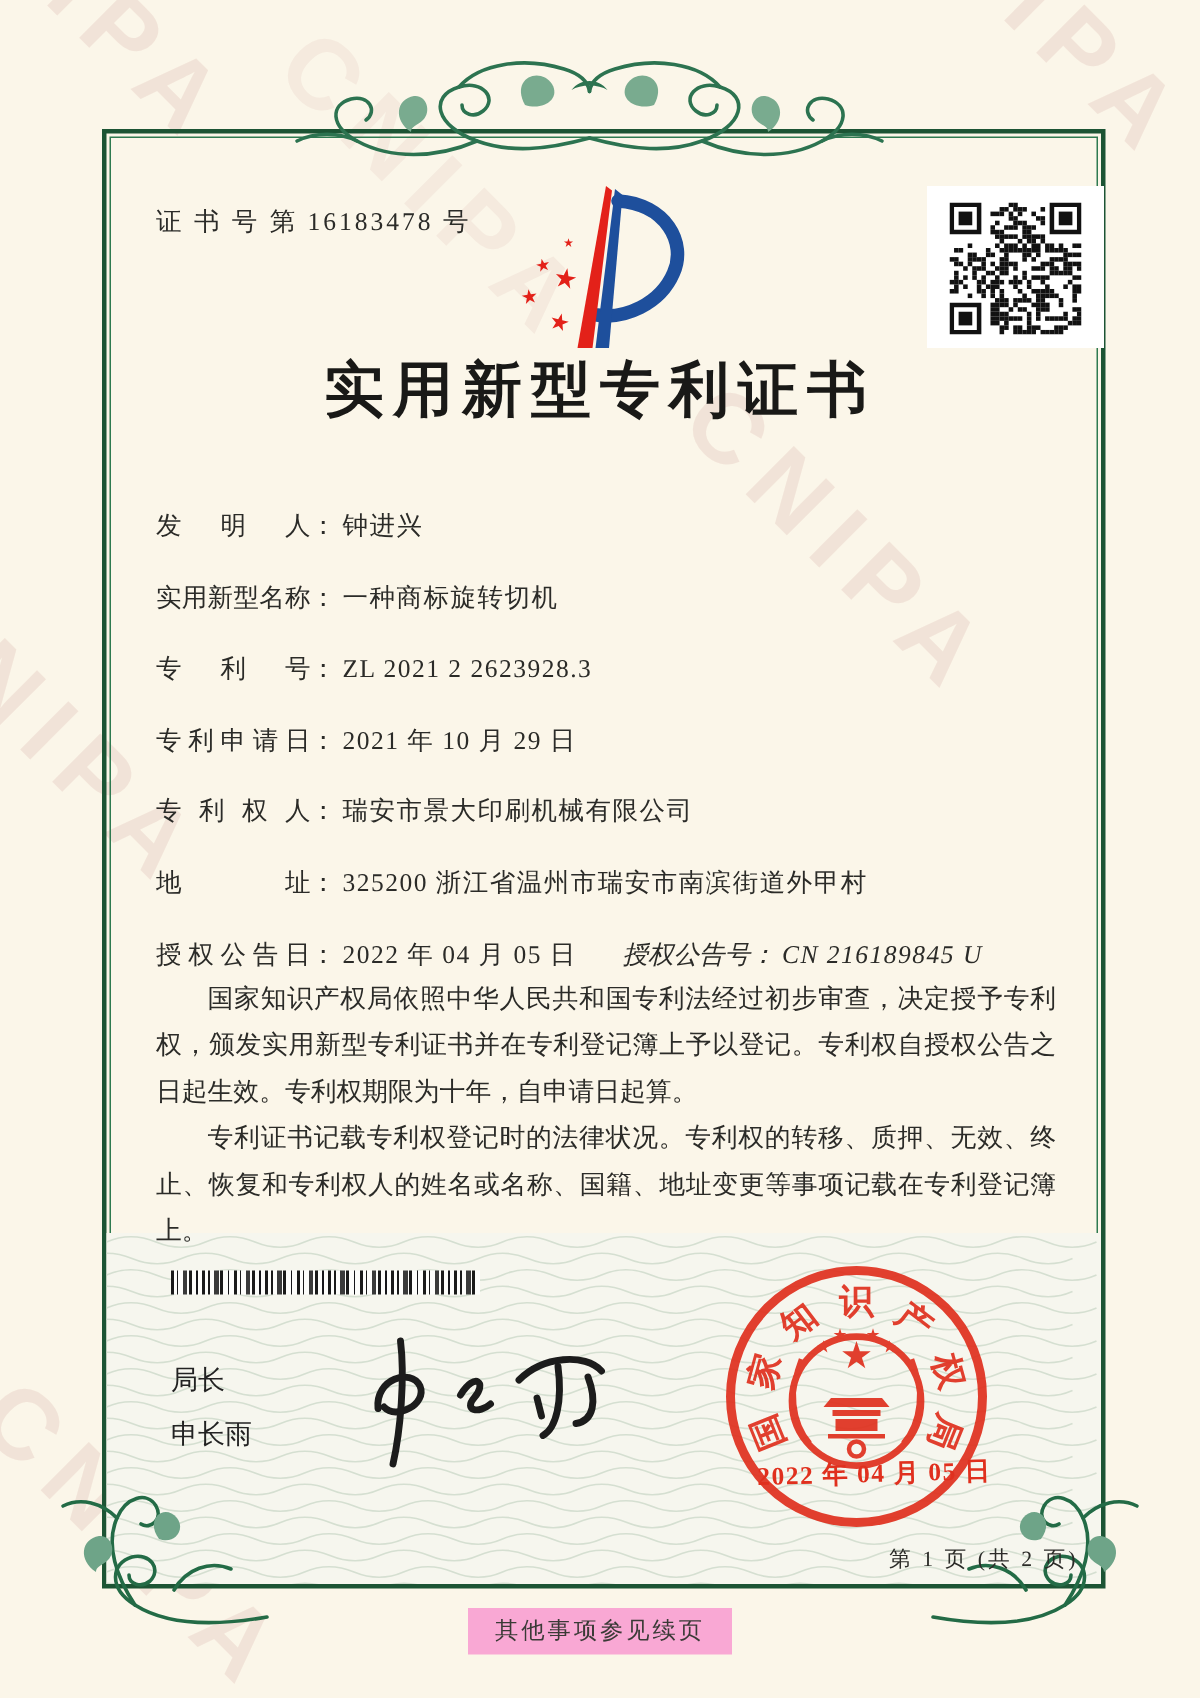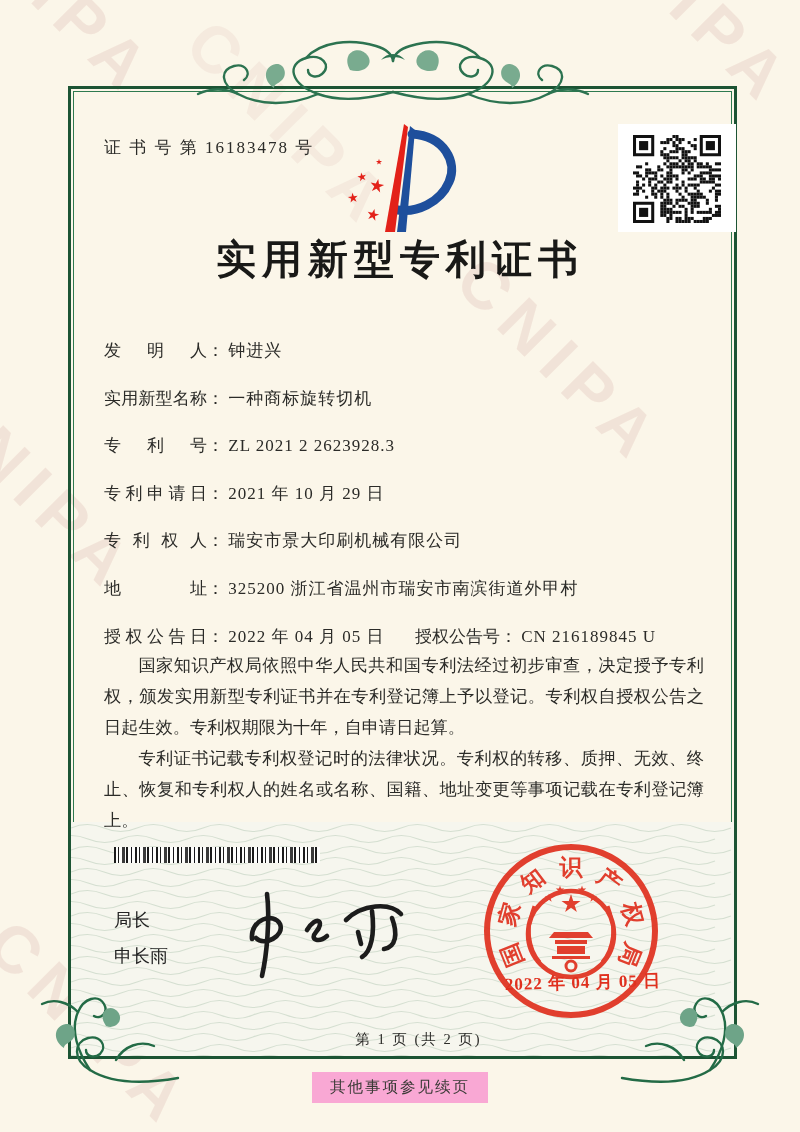--- a/index.html
+++ b/index.html
@@ -25,33 +25,33 @@
   .certno{position:absolute;left:104px;top:136px;font-size:17px;letter-spacing:2px;}
   .logo{position:absolute;left:330px;top:118px;}
   .qrbox{position:absolute;left:618px;top:124px;width:118px;height:108px;background:#fff;}
   .qrbox svg{position:absolute;left:15px;top:11px;}
   .title{position:absolute;left:0;right:0;top:232px;text-align:center;font-size:40px;
          font-weight:900;letter-spacing:6px;color:#191917;}
   .fields{position:absolute;left:104px;top:339px;width:600px;font-size:17px;}
   .frow{height:47.6px;white-space:nowrap;position:relative;}
   .flabel{display:inline-block;width:103px;text-align:justify;text-align-last:justify;vertical-align:top;}
   .fvalue{letter-spacing:1px;}
-  .grant2{position:absolute;left:311px;top:0;}
+  .grant2{position:absolute;left:311px;top:0;font-style:italic;}
   .paras{position:absolute;left:104px;top:650px;width:600px;font-size:17.2px;line-height:31px;text-align:justify;}
   .paras p{margin:0;text-indent:2em;}
   .barcode{position:absolute;left:114px;top:847px;width:206px;height:16px;
     background:repeating-linear-gradient(90deg,#1a1a1a 0 2px,#fdfdfb 2px 4px,#1a1a1a 4px 5px,#fdfdfb 5px 8px,#3a3a3a 8px 11px,#fdfdfb 11px 12px,#1a1a1a 12px 14px,#fdfdfb 14px 17px,#16161a 17px 18px,#fdfdfb 18px 21px);}
   .signer{position:absolute;left:114px;top:902px;font-family:"Liberation Sans","DejaVu Sans",sans-serif;
           font-size:18px;color:#222;line-height:36px;}
   .signature{position:absolute;left:222px;top:884px;}
   .seal{position:absolute;left:482px;top:842px;}
   .seal-arc text{fill:#e0301e;font-size:23px;font-weight:700;font-family:"Liberation Serif",serif;}
   .sealdate{position:absolute;left:498px;top:971px;width:170px;text-align:center;color:#e0301e;
             font-size:17px;font-weight:700;letter-spacing:1px;transform:rotate(-1.5deg);}
-  .pageinfo{position:absolute;left:87px;width:663px;top:1030px;text-align:center;font-size:14.5px;letter-spacing:2px;}
+  .pageinfo{position:absolute;left:56px;width:663px;top:1030px;text-align:right;font-size:14.5px;letter-spacing:2px;}
   .notebox{position:absolute;left:50%;transform:translateX(-50%);top:1072px;background:#f9a8d4;
            padding:5px 18px;font-size:15.5px;letter-spacing:2px;color:#3a3a36;}
 </style>
 </head>
 <body>
 
 <div class="page">
 
   <div class="wm w1">CNIPA</div>
   <div class="wm w2">CNIPA</div>

